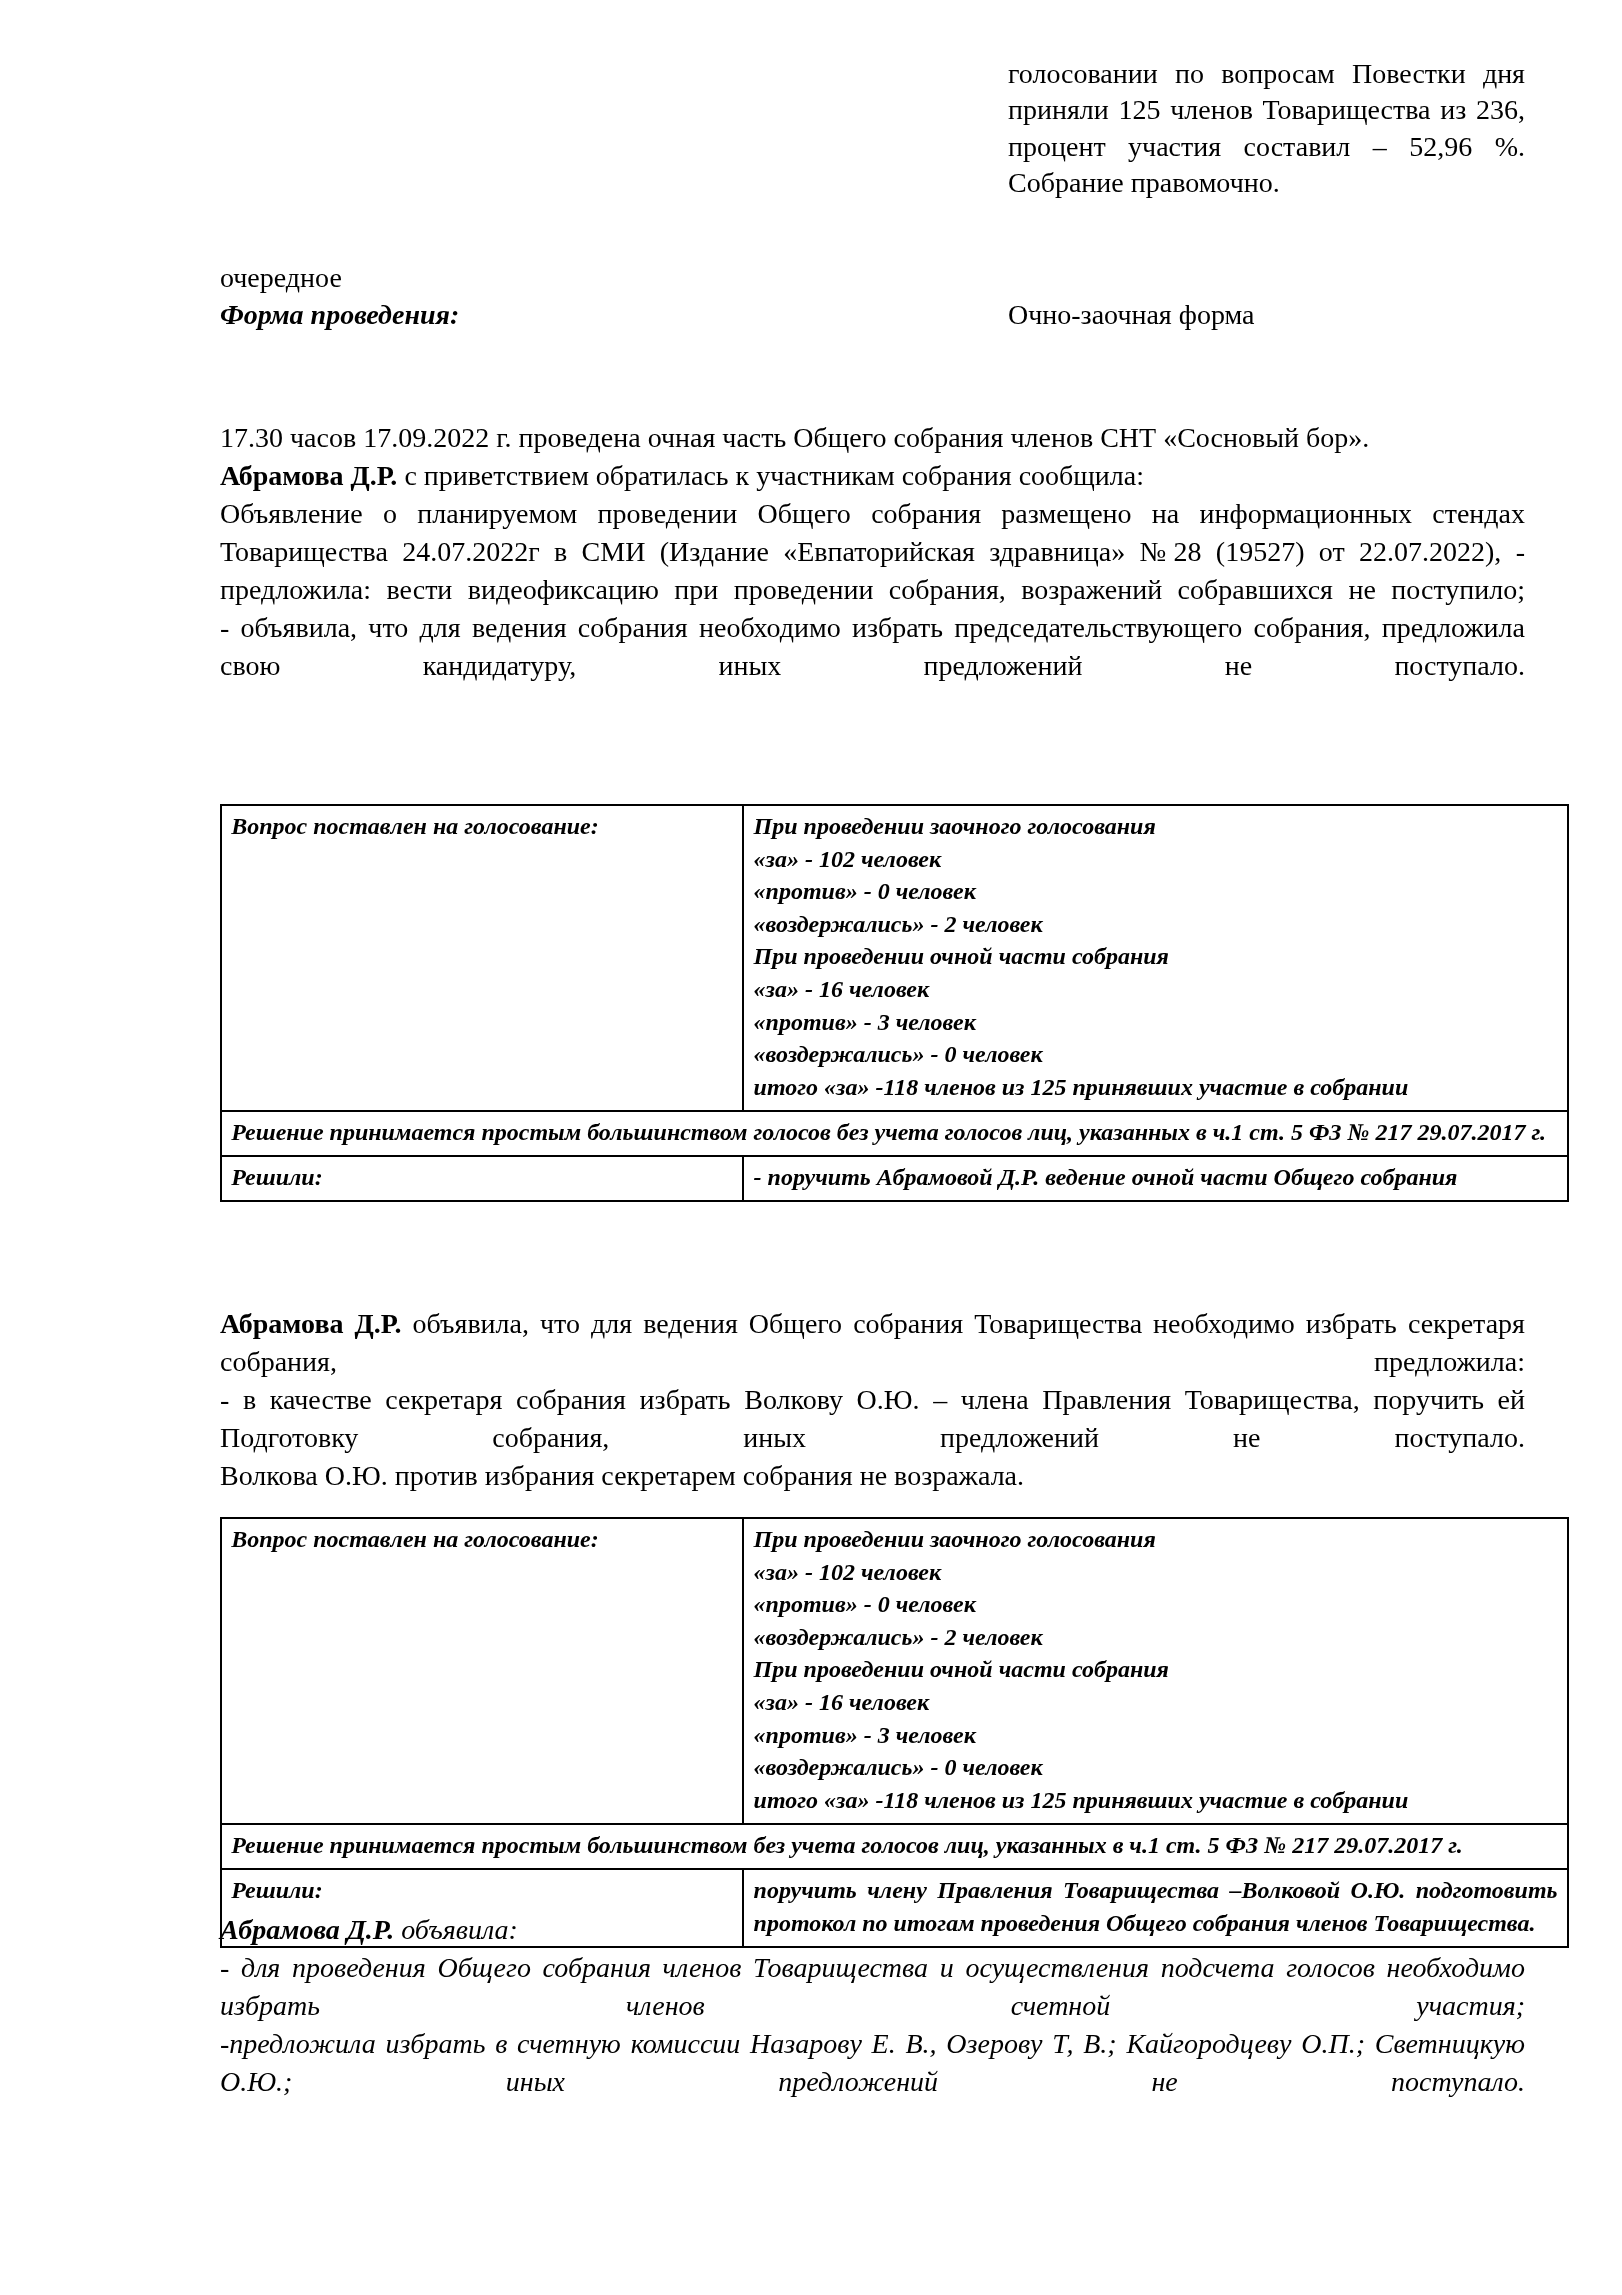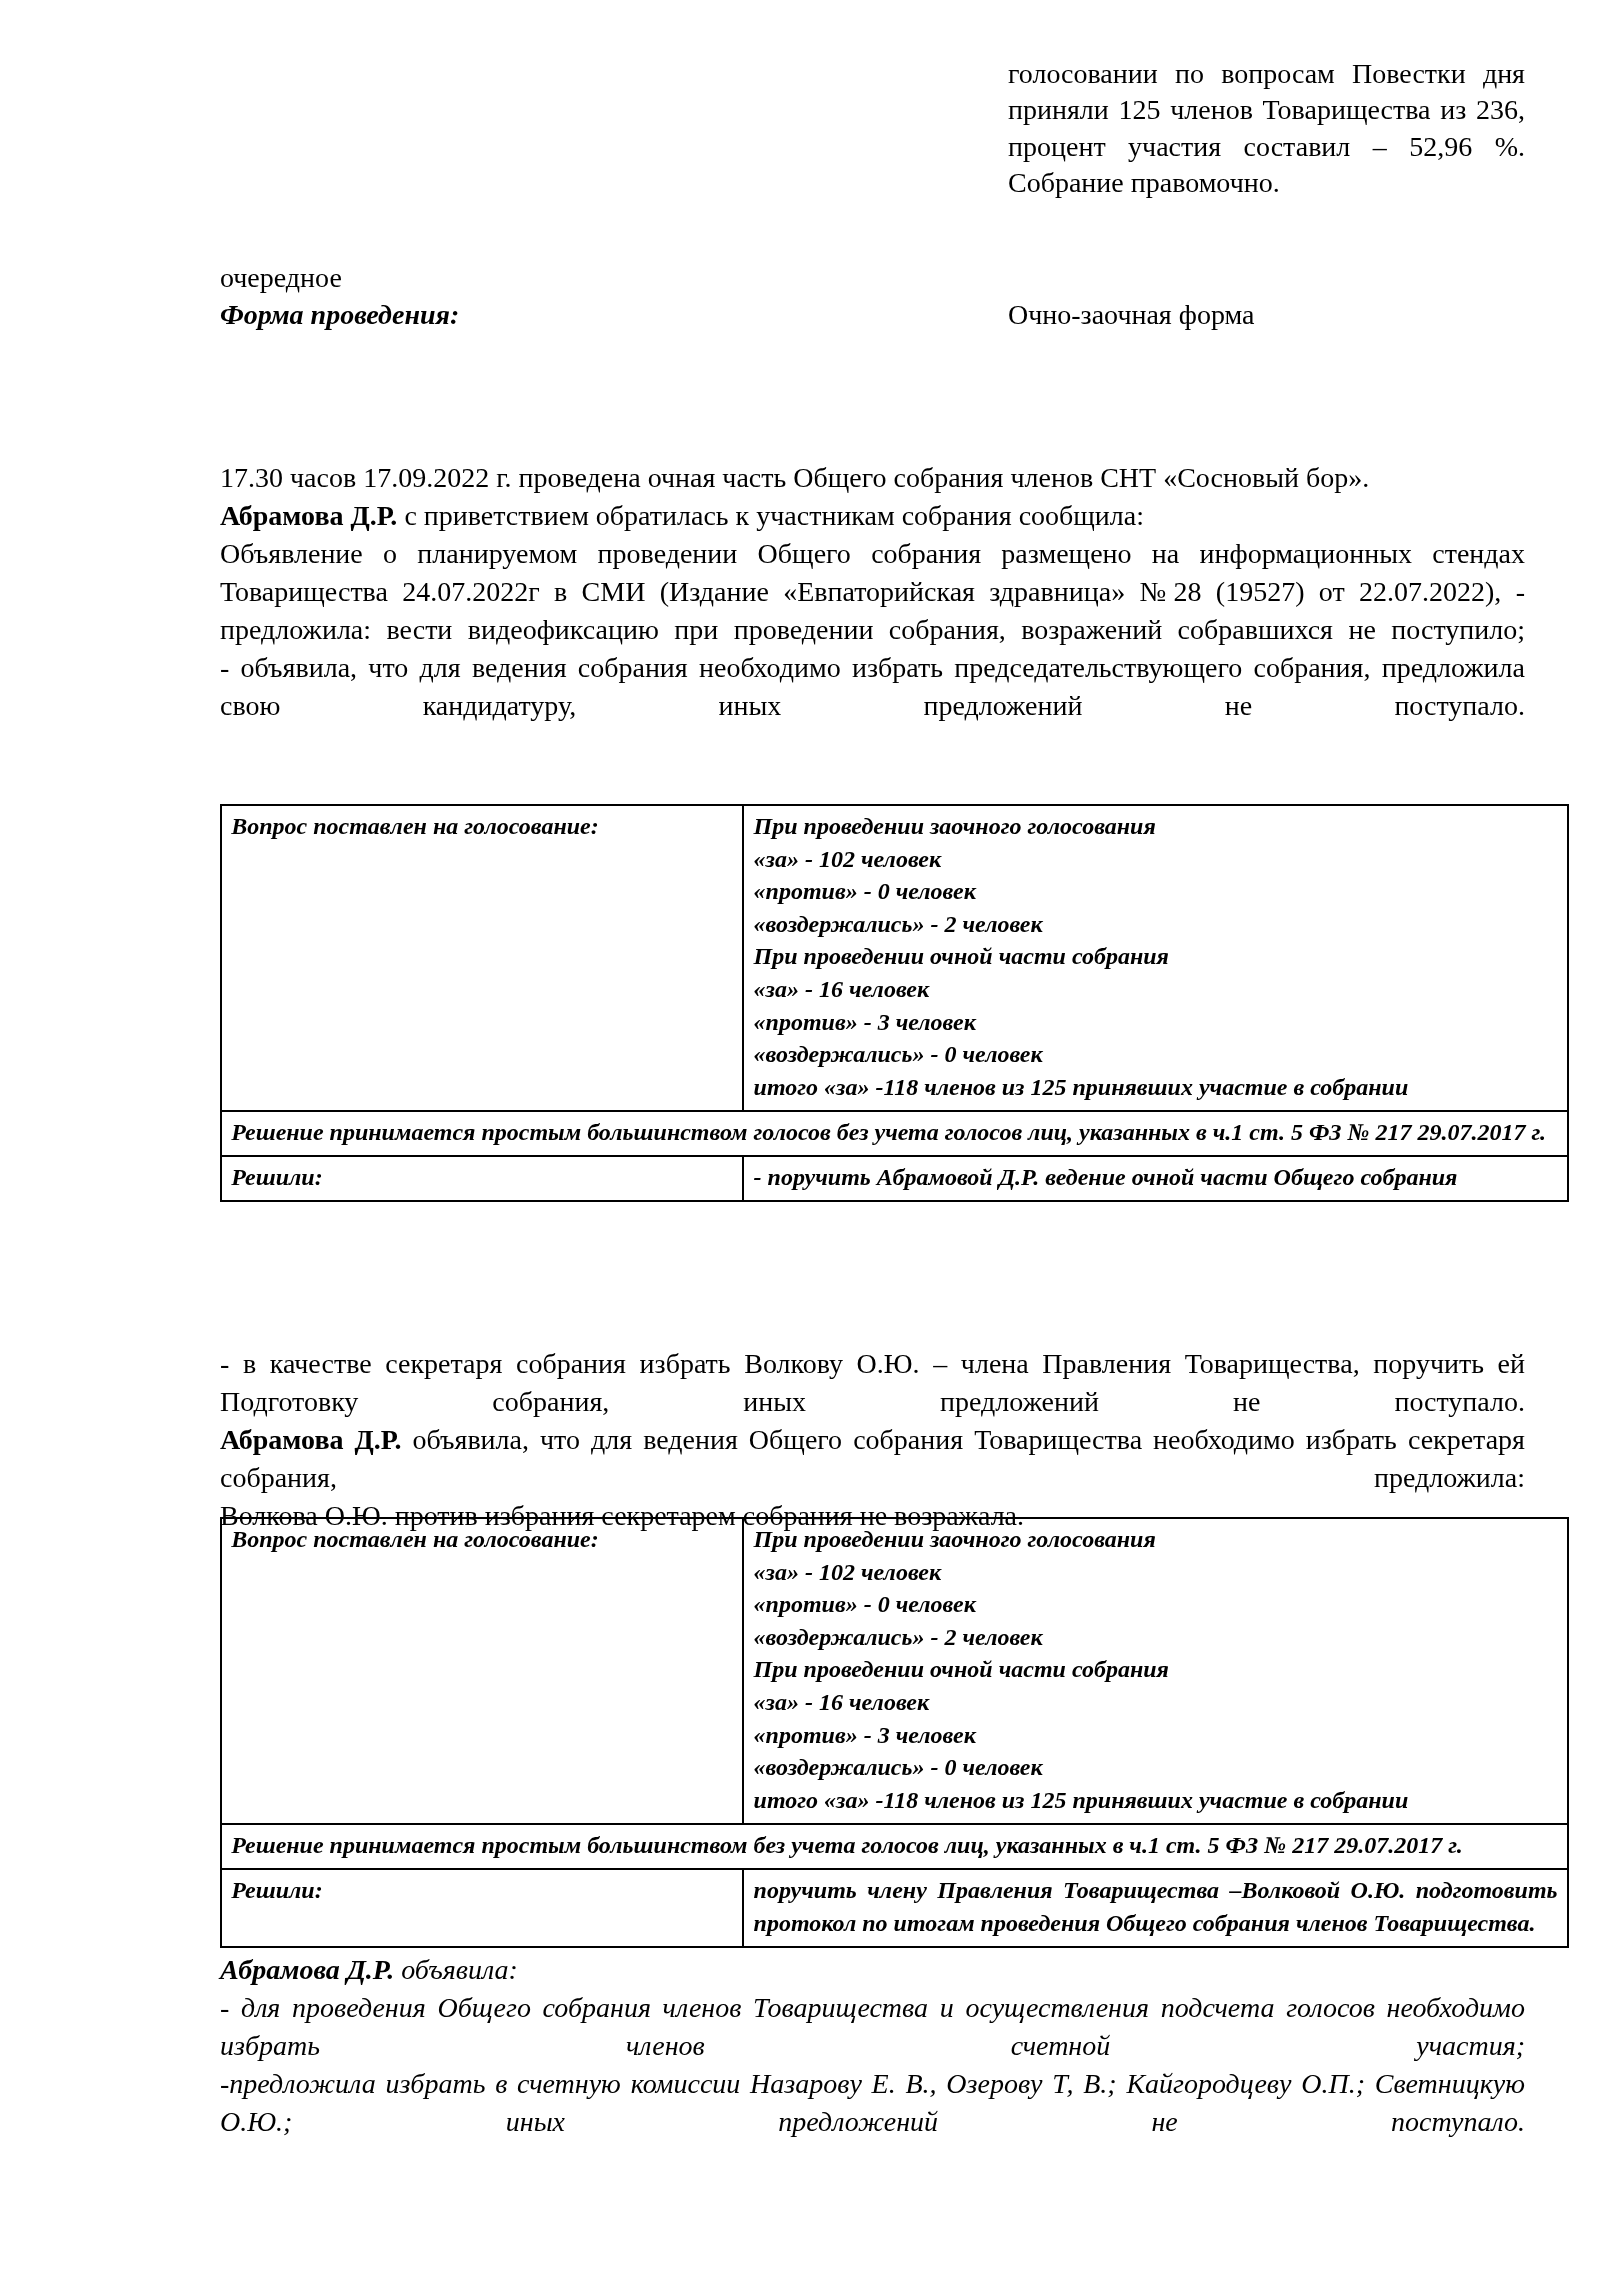--- a/index.html
+++ b/index.html
@@ -64,21 +64,20 @@
 
   
   .body-block {
     position: absolute;
     left: 220px;
     width: 1305px;
     font-size: 28px;
     line-height: 1.36;
     text-align: justify;
     text-align-last: left;
-    margin-top: 40px;
   }
   .body-block p { margin: 0; }
   .body-block p.indent { text-indent: 59px; }
   .body-block p.just-all { text-align: justify; text-align-last: justify; }
   .b { font-weight: bold; }
 
   .block-1 { top: 419px; }
   .block-2 { top: 1305px; }
   .block-3 { top: 1911px; font-style: italic; }
 
@@ -154,22 +153,22 @@
         <td class="full justify" colspan="2">Решение принимается простым большинством голосов без учета голосов лиц, указанных в ч.1 ст. 5 ФЗ № 217 29.07.2017 г.</td>
       </tr>
       <tr>
         <td class="col-left">Решили:</td>
         <td class="col-right justify">- поручить Абрамовой Д.Р. ведение очной части Общего собрания</td>
       </tr>
     </tbody>
   </table>
 
   <div class="body-block block-2">
+    <p class="just-all"><span class="b">Абрамова Д.Р.</span><span> объявила, что для ведения Общего собрания Товарищества необходимо избрать секретаря собрания, предложила:</span></p>
     <p class="just-all">- в качестве секретаря собрания избрать Волкову О.Ю. – члена Правления Товарищества, поручить ей Подготовку собрания, иных предложений не поступало.</p>
-    <p class="just-all"><span class="b">Абрамова Д.Р.</span><span> объявила, что для ведения Общего собрания Товарищества необходимо избрать секретаря собрания, предложила:</span></p>
     <p>Волкова О.Ю. против избрания секретарем собрания не возражала.</p>
   </div>
 
   <table class="vote-table table-2">
     <tbody>
       <tr>
         <td class="col-left">Вопрос поставлен на голосование:</td>
         <td class="col-right justify">
           <span class="cellline">При проведении заочного голосования</span>
           <span class="cellline">«за» - 102 человек</span>

